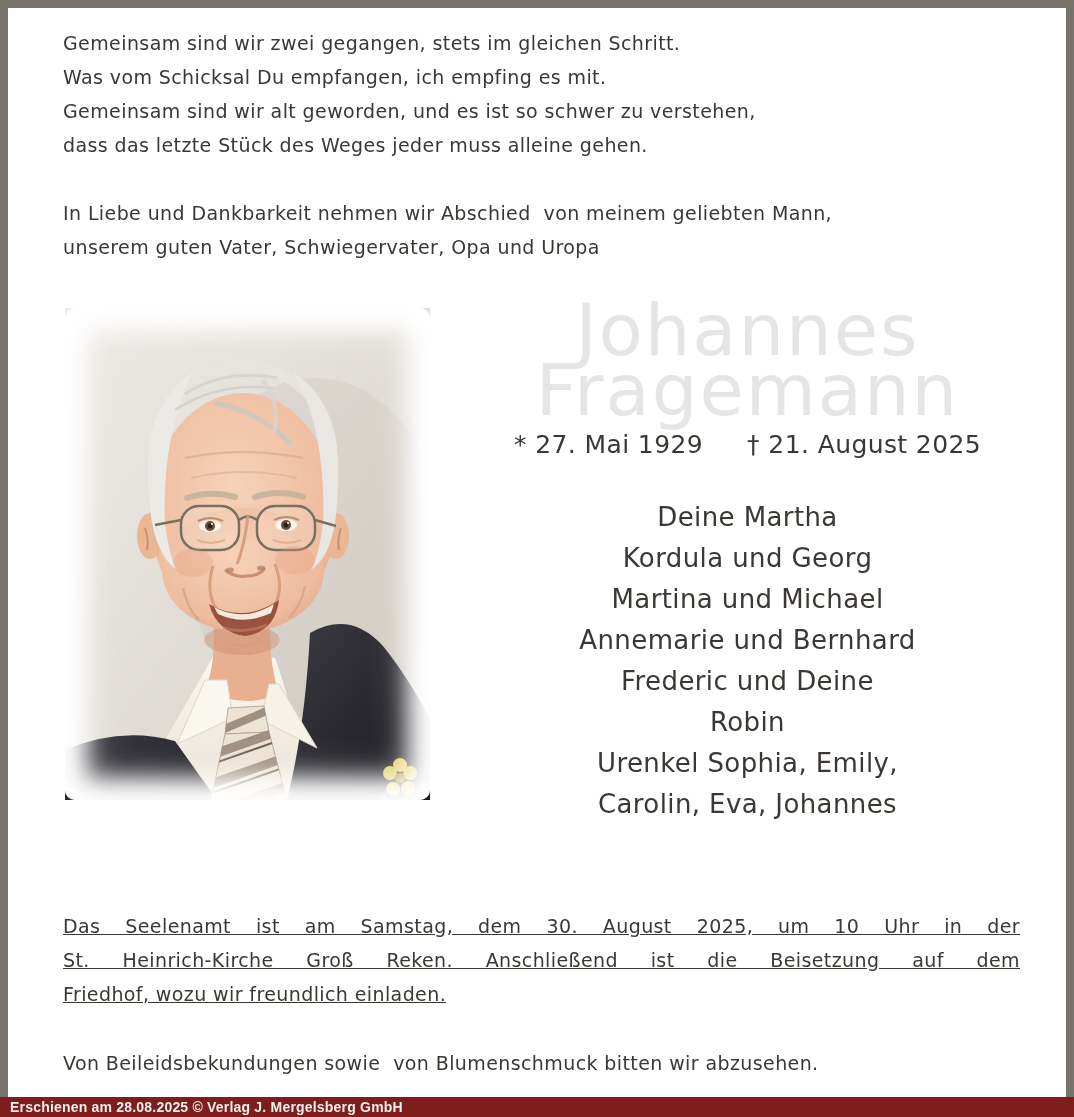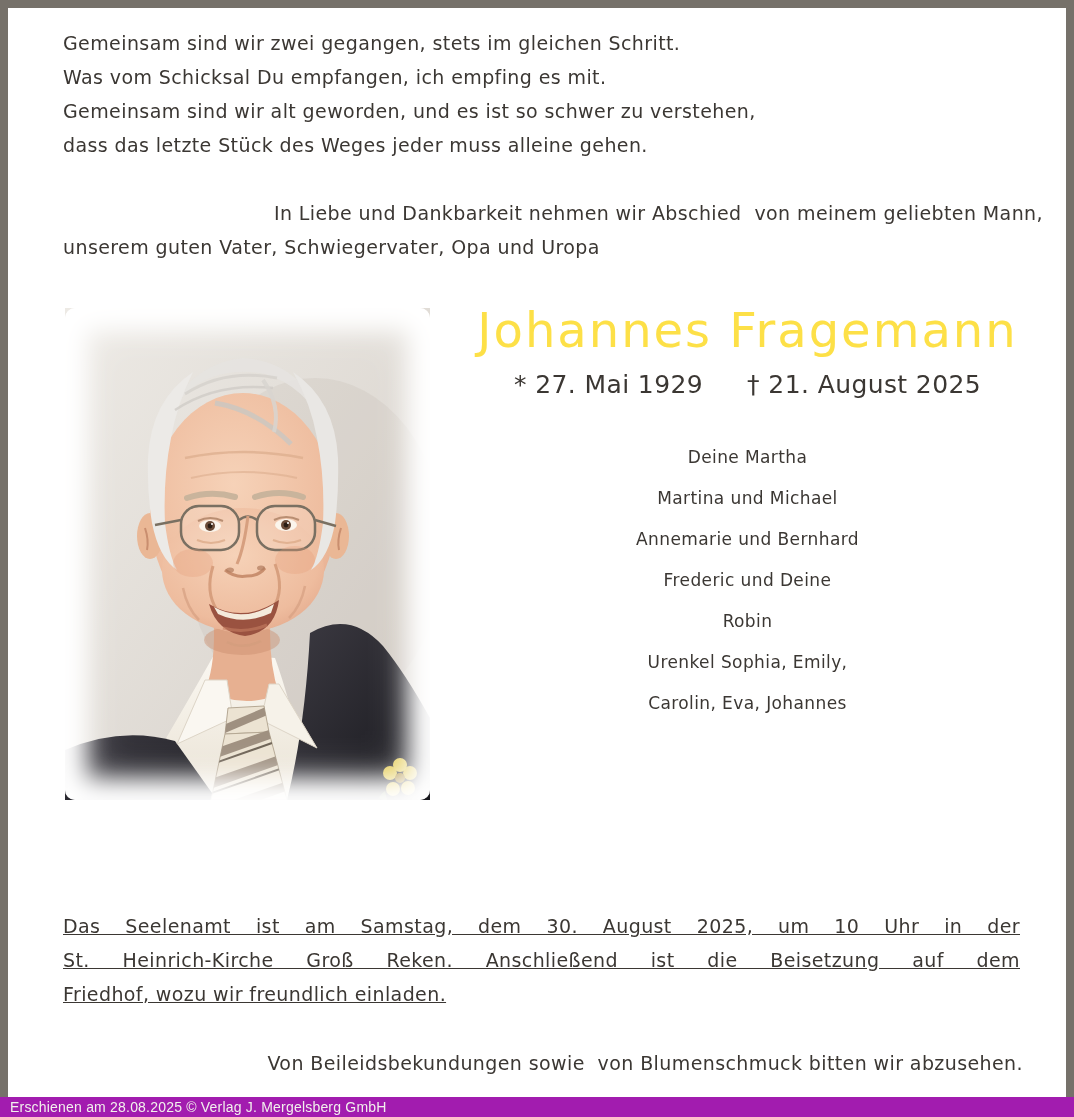--- a/index.html
+++ b/index.html
@@ -10,52 +10,53 @@
     overflow:hidden;
     font-family:"DejaVu Sans",sans-serif;
     color:#3b3733;
   }
   .sheet{
     position:absolute;left:8px;top:8px;right:8px;bottom:20px;
     background:#ffffff;
   }
   .txt{position:absolute;color:#3b3733;letter-spacing:0.4px;}
   .body-size{font-size:19px;line-height:34px;}
-  .pre{white-space:pre-wrap;text-align:right;}
+  .pre{white-space:pre-wrap;}
 
   .poem{left:63px;top:26px;width:950px;}
   .intro{left:63px;top:196px;width:980px;}
 
   .photo-frame{
     position:absolute;left:65px;top:308px;width:365px;height:492px;
   }
   .photo-frame svg{display:block;width:365px;height:492px;}
   .photo-vignette{
     position:absolute;inset:0;
     box-shadow:inset 0 0 24px 20px #ffffff, inset 0 0 48px 12px rgba(255,255,255,.65);
     border-radius:10px;
     pointer-events:none;
   }
 
   .right-col{left:460px;top:300px;width:575px;text-align:center;}
-  .name{font-size:48px;line-height:60px;letter-spacing:2px;color:#fde047;}
+  .name{font-size:72px;line-height:60px;letter-spacing:2px;color:#e5e5e5;}
   .dates{display:flex;justify-content:center;gap:44px;margin-top:8px;
          font-size:25px;line-height:34px;}
-  .mourners{margin-top:35px;font-size:17px;line-height:41px;}
+  .mourners{margin-top:35px;font-size:26px;line-height:41px;}
 
   .place-date{left:63px;top:842px;font-size:24px;line-height:34px;}
 
   .service{left:63px;top:909px;width:957px;text-decoration:underline;}
   .service .just{text-align:justify;text-align-last:justify;}
 
   .condolence{left:63px;top:1046px;width:960px;}
 
   .footer-bar{
     position:absolute;left:0;bottom:0;width:100%;height:20px;
-    background:#a21caf;
+    background:#7f1d1d;
+    font-weight:bold;
   }
   .footer-text{
     position:absolute;left:10px;bottom:2px;
     font-family:"Liberation Sans",sans-serif;
     font-size:14px;line-height:16px;color:#f2f0ed;letter-spacing:0.2px;
   }
 </style>
 </head>
 <body>
 
@@ -203,20 +204,21 @@
   </div>
 
   <div class="txt right-col">
     <div class="name">Johannes Fragemann</div>
     <div class="dates">
       <span>* 27. Mai 1929</span>
       <span>† 21. August 2025</span>
     </div>
     <div class="mourners">
       <div>Deine Martha</div>
+      <div>Kordula und Georg</div>
       <div>Martina und Michael</div>
       <div>Annemarie und Bernhard</div>
       <div>Frederic und Deine</div>
       <div>Robin</div>
       <div>Urenkel Sophia, Emily,</div>
       <div>Carolin, Eva, Johannes</div>
     </div>
   </div>
 
 

